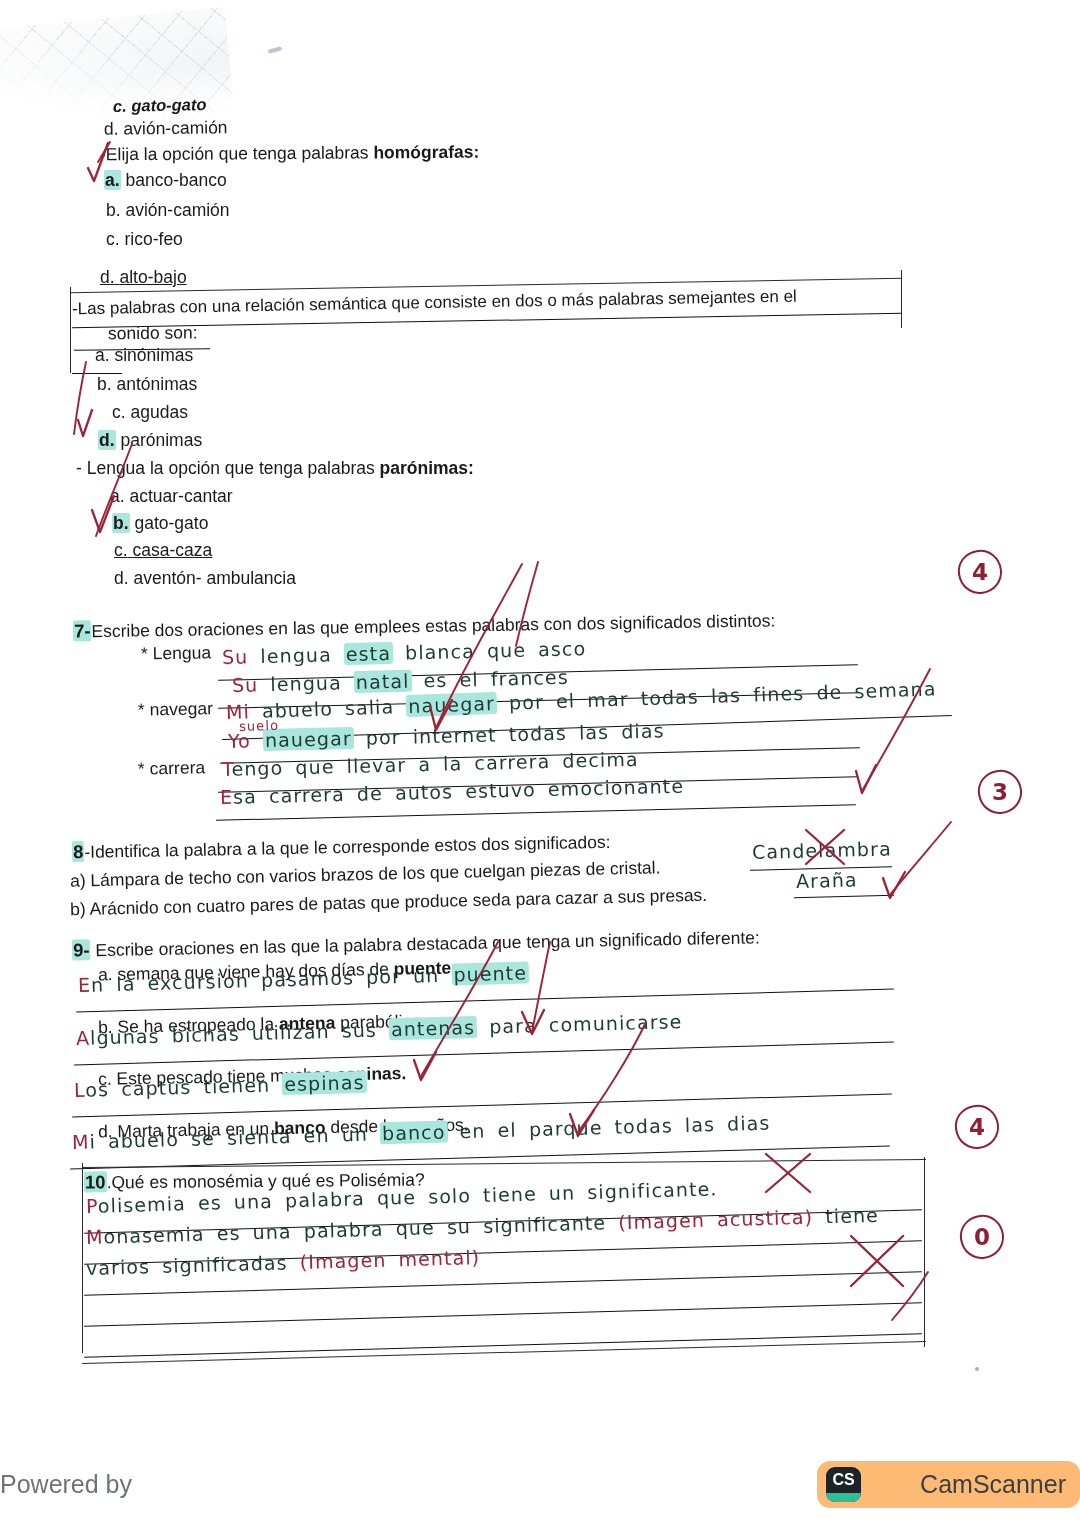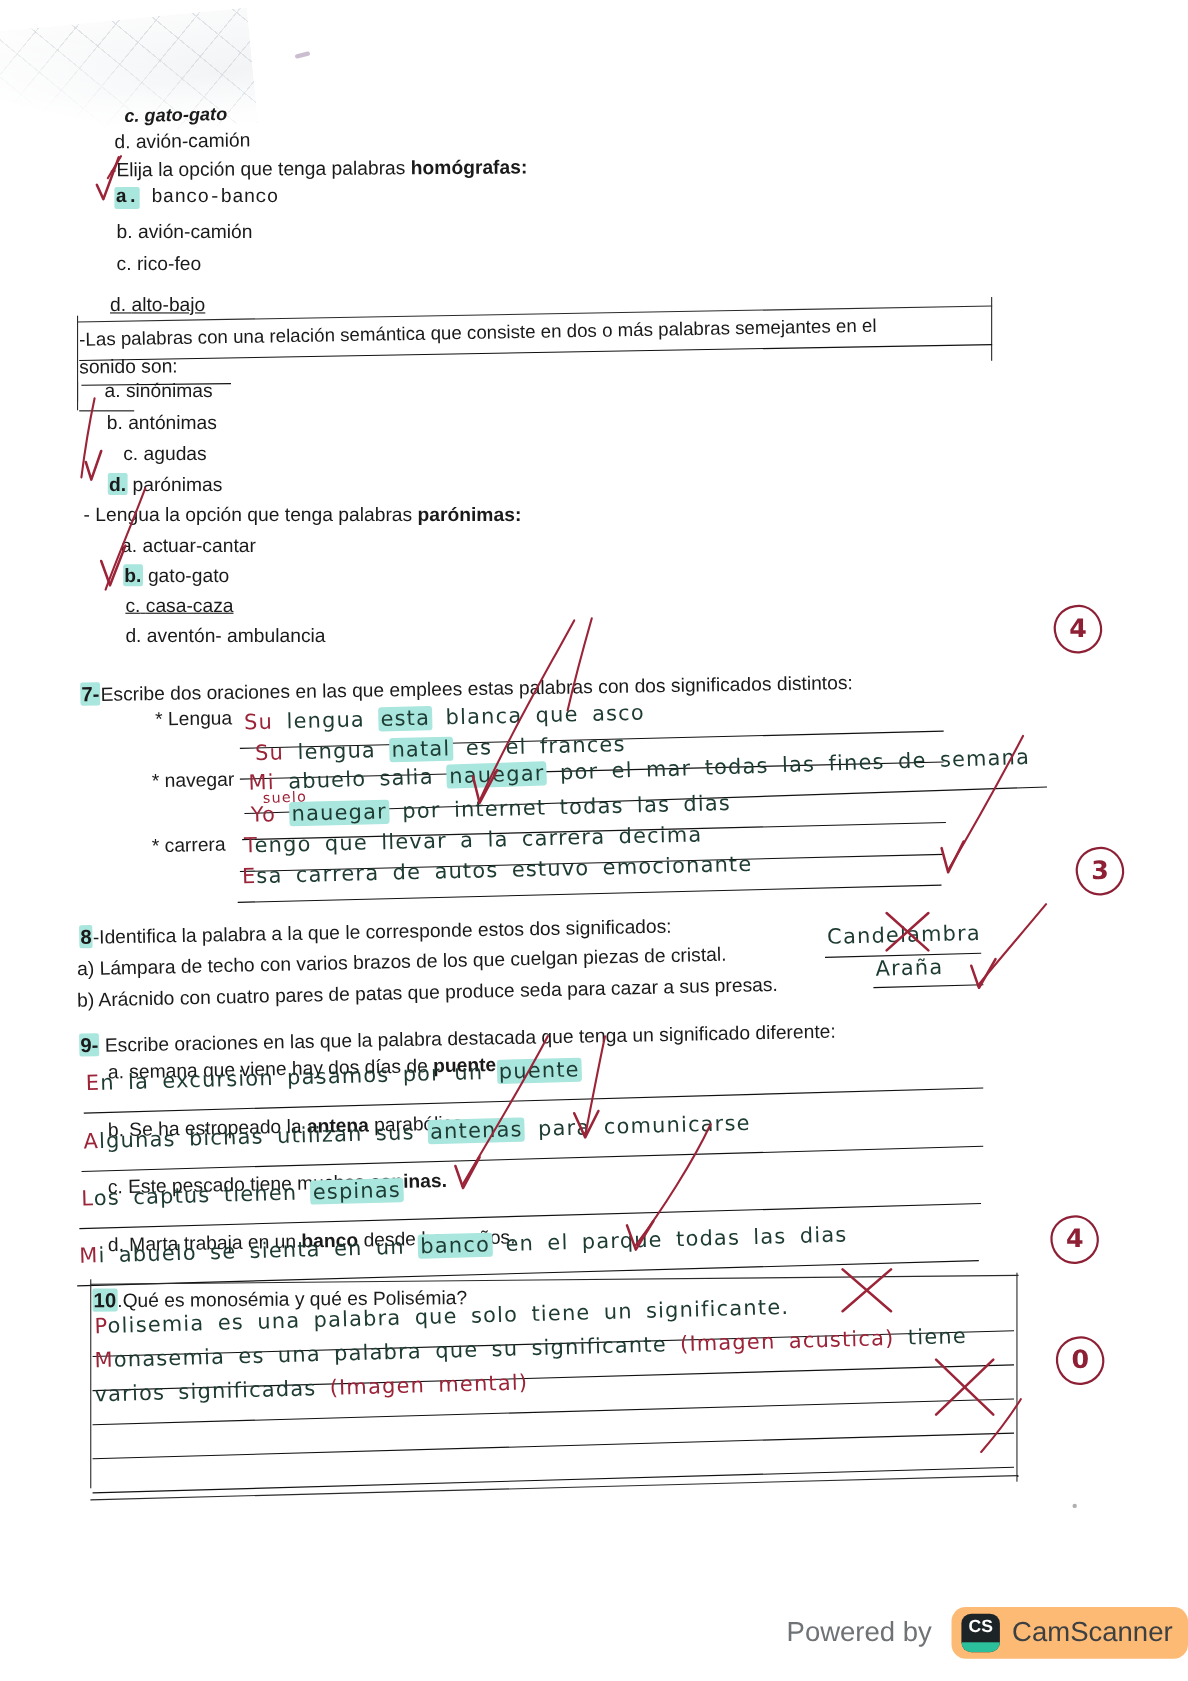--- a/index.html
+++ b/index.html
@@ -66,48 +66,48 @@
     width:44px;height:44px;line-height:44px;text-align:center;
   }
   .grade::before{
     content:"";position:absolute;inset:0;
     border:2.2px solid #8e2035;border-radius:50% 48% 52% 50%/48% 52% 50% 52%;
     transform:rotate(-8deg);
   }
 
   
   #footer{position:absolute;left:0;top:1455px;width:1080px;height:58px;
-          display:flex;align-items:center;justify-content:flex-end;gap:18px;}
+          display:flex;align-items:center;justify-content:space-between;gap:18px;}
   #pb{font-size:25px;color:#6f7376;font-family:"Liberation Sans",sans-serif;}
   #cspill{display:flex;align-items:center;gap:11px;background:#fdba74;
           border-radius:13px;padding:6px 14px 6px 9px;}
   #cslogo{position:relative;width:35px;height:35px;border-radius:9px;
           background:#1d2427;overflow:hidden;}
   #cslogo span{position:absolute;left:0;right:0;top:4px;text-align:center;
           color:#fff;font-size:16px;font-weight:700;font-family:"Liberation Sans",sans-serif;}
   #cslogo::after{content:"";position:absolute;left:0;right:0;bottom:0;height:9px;background:#2bbf9b;}
-  #csname{font-size:25px;color:#3c4043;font-family:"Liberation Sans",sans-serif;}
+  #csname{font-size:25px;color:#3c4043;font-family:"Liberation Sans",sans-serif;margin-left:48px;}
   #dot{position:absolute;left:975px;top:1367px;width:4px;height:4px;border-radius:50%;background:#b0b0b0;}
 </style>
 </head>
 <body>
 
 <div id="quilt"></div>
 <div id="speck"></div>
 
 <div class="pg">
 
   <div class="ln opt" style="left:113px;top:97px;font-style:italic;font-weight:700;font-size:16.5px;transform:rotate(-1.1deg);">c. gato-gato</div>
   <div class="ln opt" style="left:104px;top:120px;font-size:17.5px;transform:rotate(-0.8deg);">d. avión-camión</div>
 
   <div class="ln q" style="left:100px;top:145px;transform:rotate(-0.4deg);">
     <span>-Elija la opción que tenga palabras </span><span class="b">homógrafas:</span>
   </div>
 
-  <div class="ln opt" style="left:104px;top:172px;font-family:Liberation Mono, monospace;">
+  <div class="ln opt" style="left:104px;top:172px;">
     <span class="b hl">a.</span>
     <span>banco-banco</span>
   </div>
   <div class="ln opt" style="left:106px;top:202px;">
     <span>b.</span>
     <span>avión-camión</span>
   </div>
   <div class="ln opt" style="left:106px;top:231px;">
     <span>c.</span>
     <span>rico-feo</span>
@@ -121,21 +121,21 @@
     <path class="stroke" d="M4 28 L10 41 L24 3"></path>
     <path class="stroke thin" d="M26 2 L14 22"></path>
   </svg>
 
   <div class="boxline" style="left:70px;top:285px;width:832px;transform:rotate(-1.0deg);"></div>
   <div class="boxv" style="left:70px;top:287px;height:78px;"></div>
   <div class="boxv" style="left:901px;top:270px;height:58px;"></div>
 
   <div class="ln q" style="left:72px;top:294px;transform:rotate(-1.0deg);font-size:17px;">-Las palabras con una relación semántica que consiste en dos o más palabras semejantes en el</div>
   <div class="rule" style="left:72px;top:320px;width:830px;transform:rotate(-1.0deg);"></div>
-  <div class="ln q" style="left:72px;top:325px;transform:rotate(-0.6deg);">sonido son:</div>
+  <div class="ln q" style="left:72px;top:325px;transform:rotate(-0.6deg);padding-left:36px;">sonido son:</div>
   <div class="rule" style="left:74px;top:349px;width:136px;transform:rotate(-0.6deg);"></div>
 
   <div class="ln opt" style="left:95px;top:347px;">
     <span>a.</span>
     <span>sinónimas</span>
   </div>
   <div class="boxv" style="left:70px;top:347px;height:26px;"></div>
   <div class="rule" style="left:72px;top:373px;width:50px;"></div>
 
   <div class="ln opt" style="left:97px;top:376px;">

